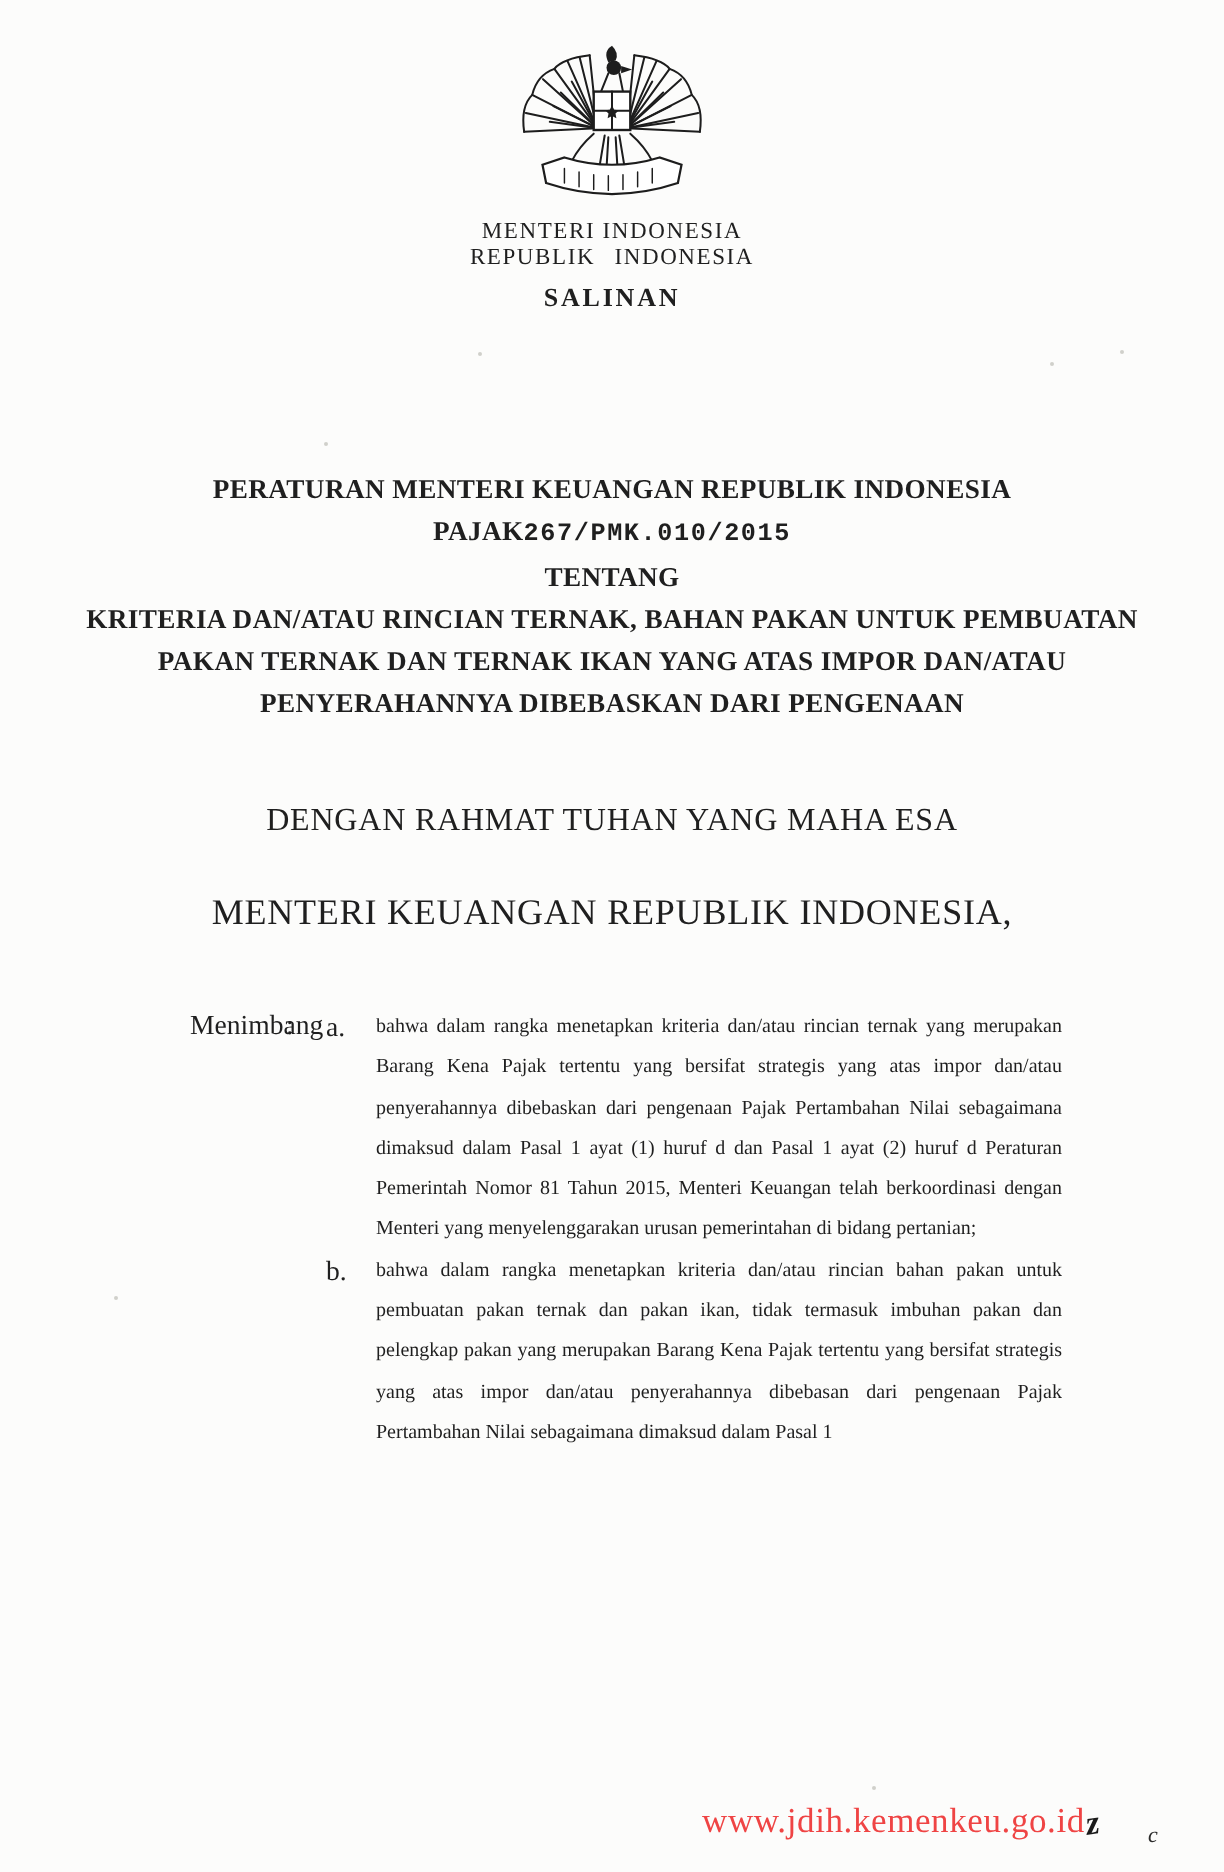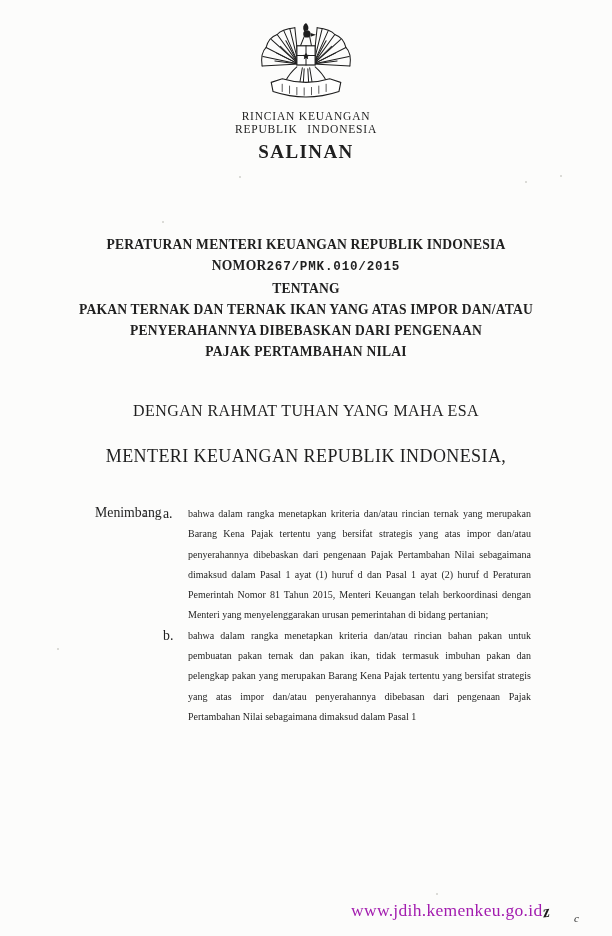--- a/index.html
+++ b/index.html
@@ -6,41 +6,41 @@
   .page {
     position:relative; width:612px; height:936px; margin:0 auto;
     background:#fcfcfb; color:#1f1f1f; overflow:hidden;
     font-family:"Liberation Serif","DejaVu Serif",serif;
   }
   .abs-center { position:absolute; left:0; right:0; text-align:center; }
 
   .emblem-wrap { top:22px; }
   .ministry-line1 { top:110px; font-size:11.5px; letter-spacing:.8px; }
   .ministry-line2 { top:123px; font-size:11.5px; letter-spacing:.8px; word-spacing:6px; }
-  .salinan { top:141px; font-size:19px; font-weight:bold; letter-spacing:1.4px; }
+  .salinan { top:141px; font-size:13px; font-weight:bold; letter-spacing:1.4px; }
 
   .title-block { top:234px; font-size:13.6px; line-height:21px; letter-spacing:.2px;font-weight:bold; }
   .nomor-value {
     font-family:"Liberation Mono","DejaVu Sans Mono",monospace;
     font-size:12.6px; margin-left:0; letter-spacing:.8px;
   }
 
   .invocation { top:402px; font-size:16px; letter-spacing:.4px; }
   .authority  { top:446px; font-size:18px; letter-spacing:.4px; }
 
   .consider-label { position:absolute; left:63px;  top:505px; font-size:13.8px;margin-left:32px; }
   .consider-colon { position:absolute; left:143px; top:505px; font-size:13.8px; }
   .consider-items { position:absolute; left:163px; top:504px; width:370px; }
   .consider-item  { display:flex; }
   .consider-item .marker { flex:0 0 25px; font-size:13.8px; line-height:20.3px; }
   .consider-item .itext  { width:343px; text-align:justify; font-size:10px; line-height:20.3px; }
 
   .watermark {
     position:absolute; left:351px; top:900px;
-    font-size:17.5px; letter-spacing:.3px; color:#a21caf;
+    font-size:17.5px; letter-spacing:.3px; color:#ef4444;
   }
   .pen-mark-1 {
     position:absolute; left:543px; top:902px; font-size:17px;
     font-style:italic; font-weight:bold; color:#1a1a1a; transform:rotate(-8deg);
   }
   .pen-mark-2 {
     position:absolute; left:574px; top:912px; font-size:11px;
     font-style:italic; color:#2a2a2a;
   }
 
@@ -100,33 +100,33 @@
 
         <path d="M50 49 Q42 56 38 64"></path>
           <path d="M70 49 Q78 56 82 64"></path>
 
         <path d="M22 66 L34 62 Q60 70 86 62 L98 66 L96 76 Q60 88 24 76 Z" fill="#ffffff" stroke-width="1.2"></path>
         <path d="M34 68 l0 8 M42 70 l0 8 M50 71.5 l0 8 M58 72 l0 8 M66 71.5 l0 8 M74 70 l0 8 M82 68 l0 8" stroke-width=".8"></path>
       </g>
     </svg>
   </div>
 
-  <div class="abs-center ministry-line1">RINCIAN KEUANGAN</div>
+  <div class="abs-center ministry-line1">MENTERI INDONESIA</div>
   <div class="abs-center ministry-line2">REPUBLIK INDONESIA</div>
   <div class="abs-center salinan">SALINAN</div>
 
   <div class="abs-center title-block">
     <div>PERATURAN MENTERI KEUANGAN REPUBLIK INDONESIA</div>
     <div>
-      <span>NOMOR</span><span class="nomor-value">267/PMK.010/2015</span>
+      <span>PAJAK</span><span class="nomor-value">267/PMK.010/2015</span>
     </div>
     <div>TENTANG</div>
+    <div>KRITERIA DAN/ATAU RINCIAN TERNAK, BAHAN PAKAN UNTUK PEMBUATAN</div>
     <div>PAKAN TERNAK DAN TERNAK IKAN YANG ATAS IMPOR DAN/ATAU</div>
     <div>PENYERAHANNYA DIBEBASKAN DARI PENGENAAN</div>
-    <div>PAJAK PERTAMBAHAN NILAI</div>
   </div>
 
   <div class="abs-center invocation">DENGAN RAHMAT TUHAN YANG MAHA ESA</div>
   <div class="abs-center authority">MENTERI KEUANGAN REPUBLIK INDONESIA,</div>
 
   <div class="consider-label">Menimbang</div>
   <div class="consider-colon">:</div>
 
   <div class="consider-items">
     <div class="consider-item">

